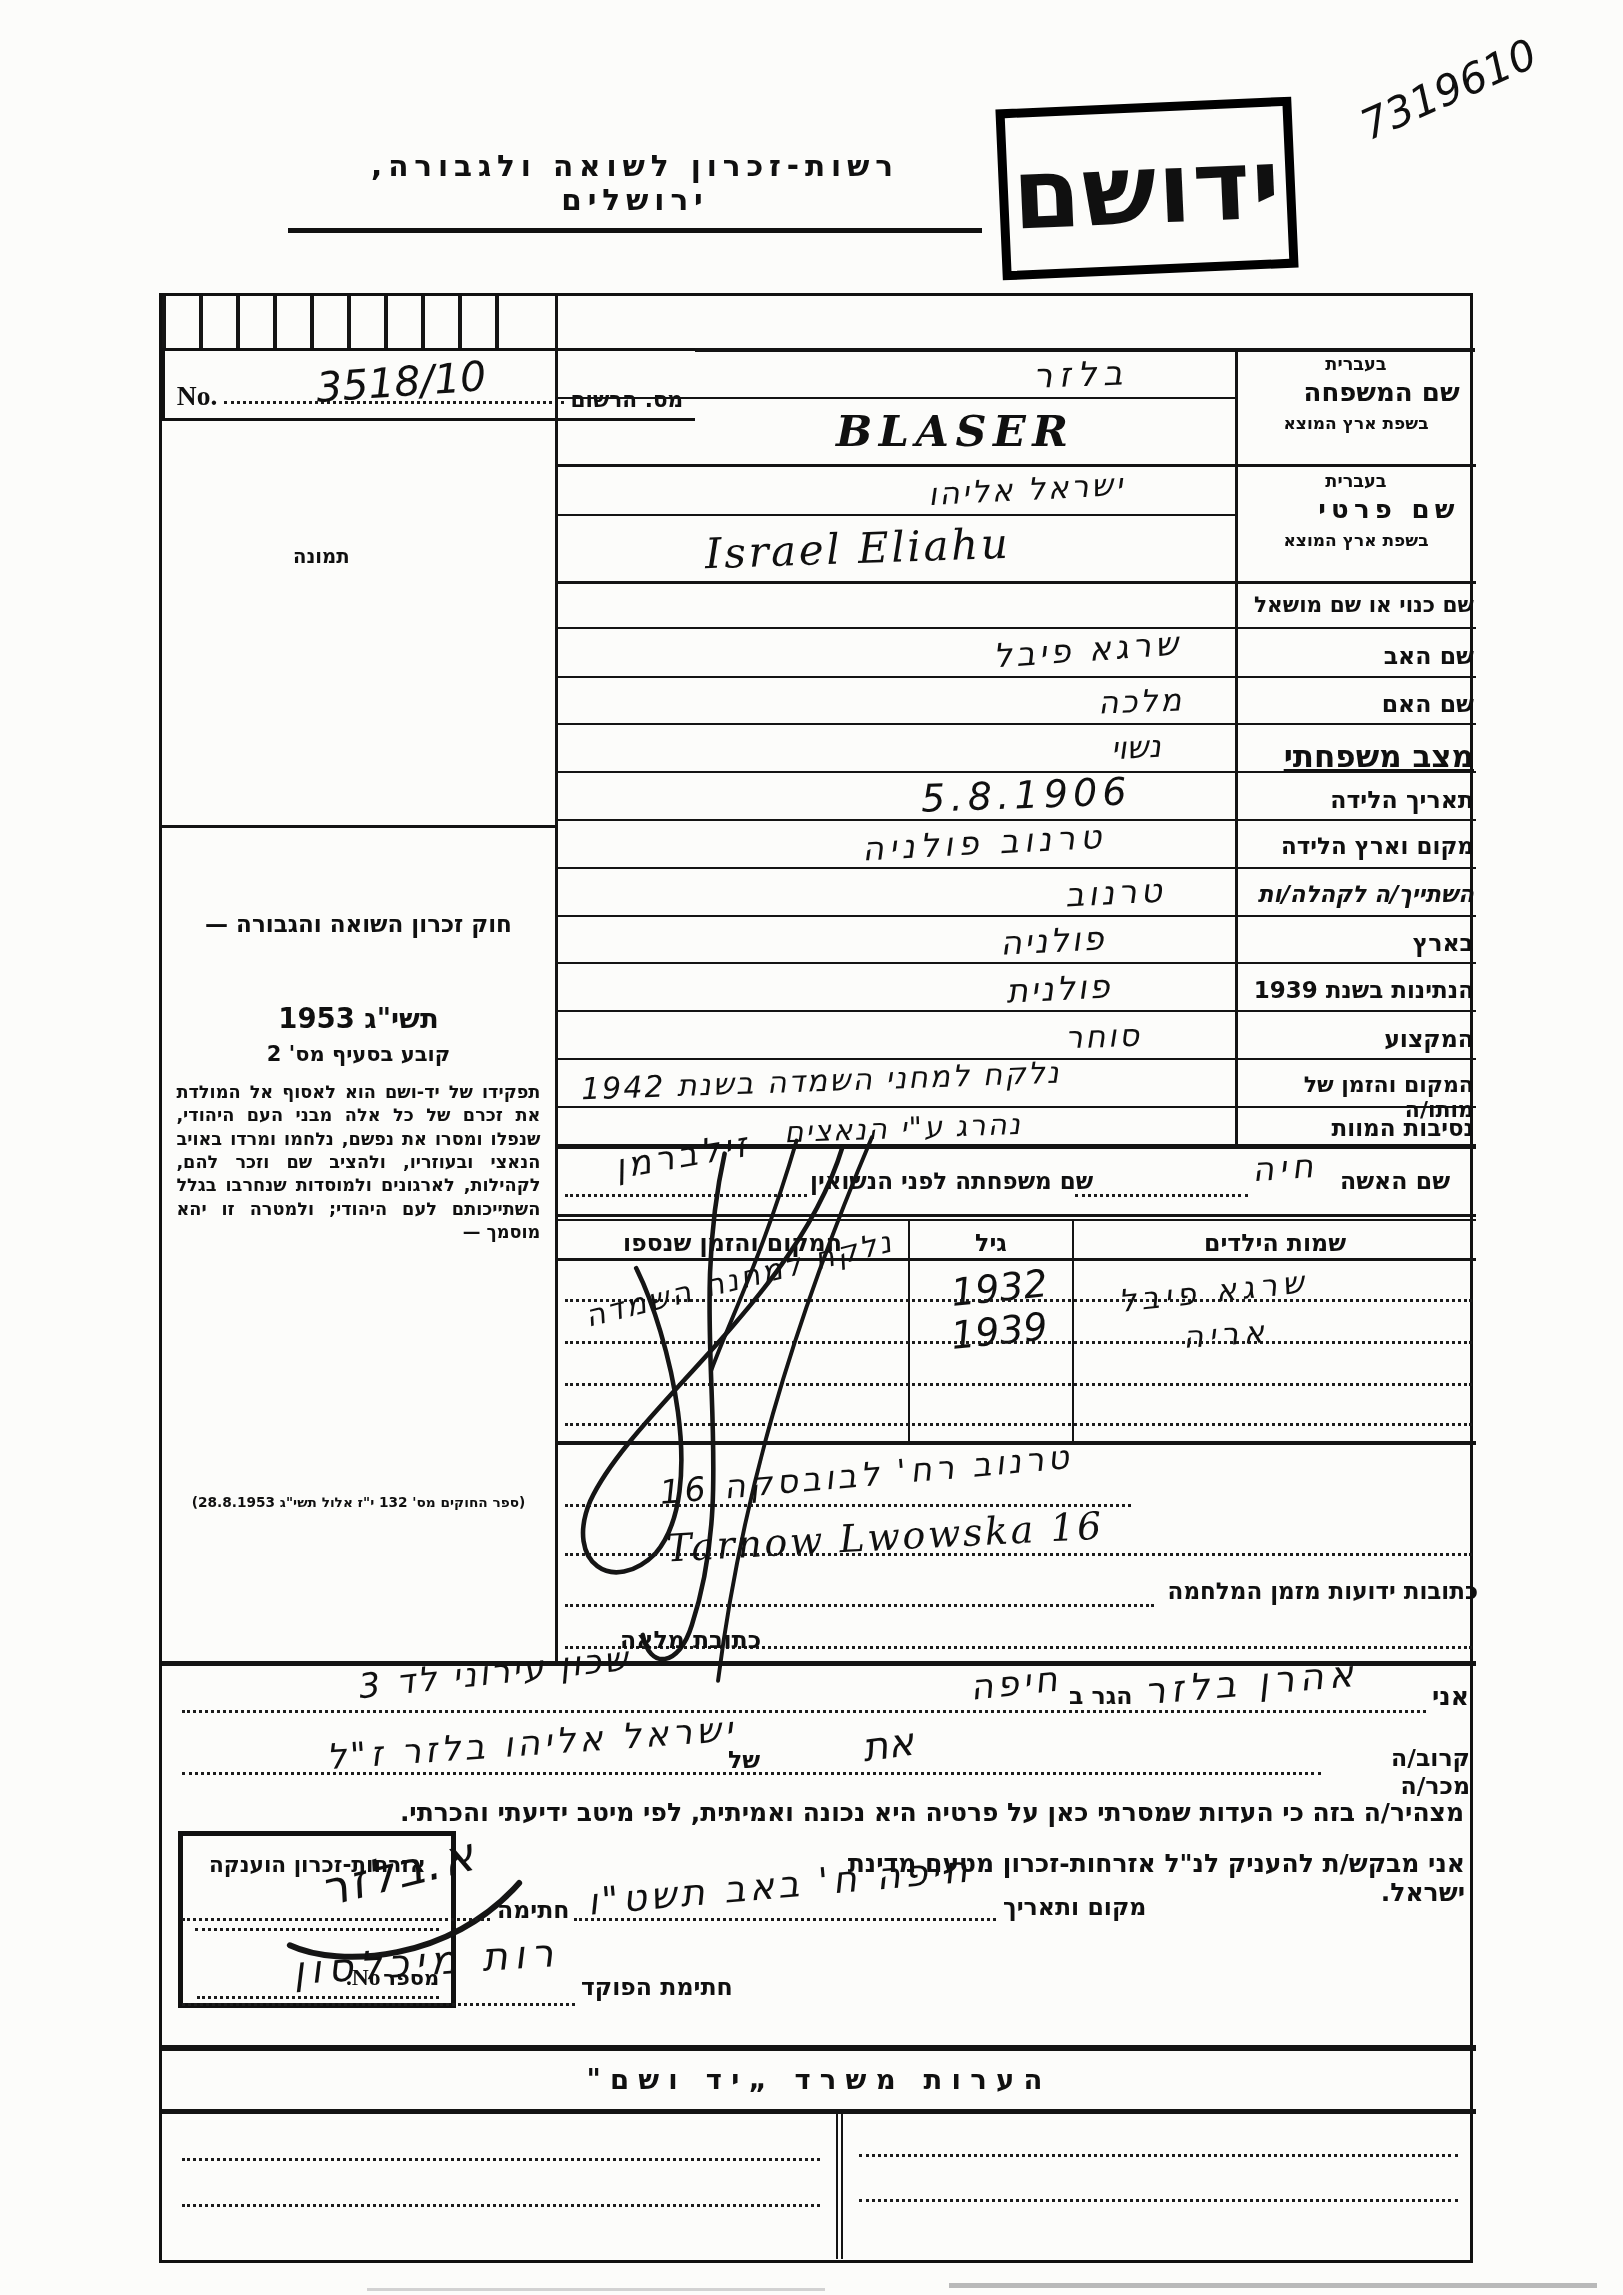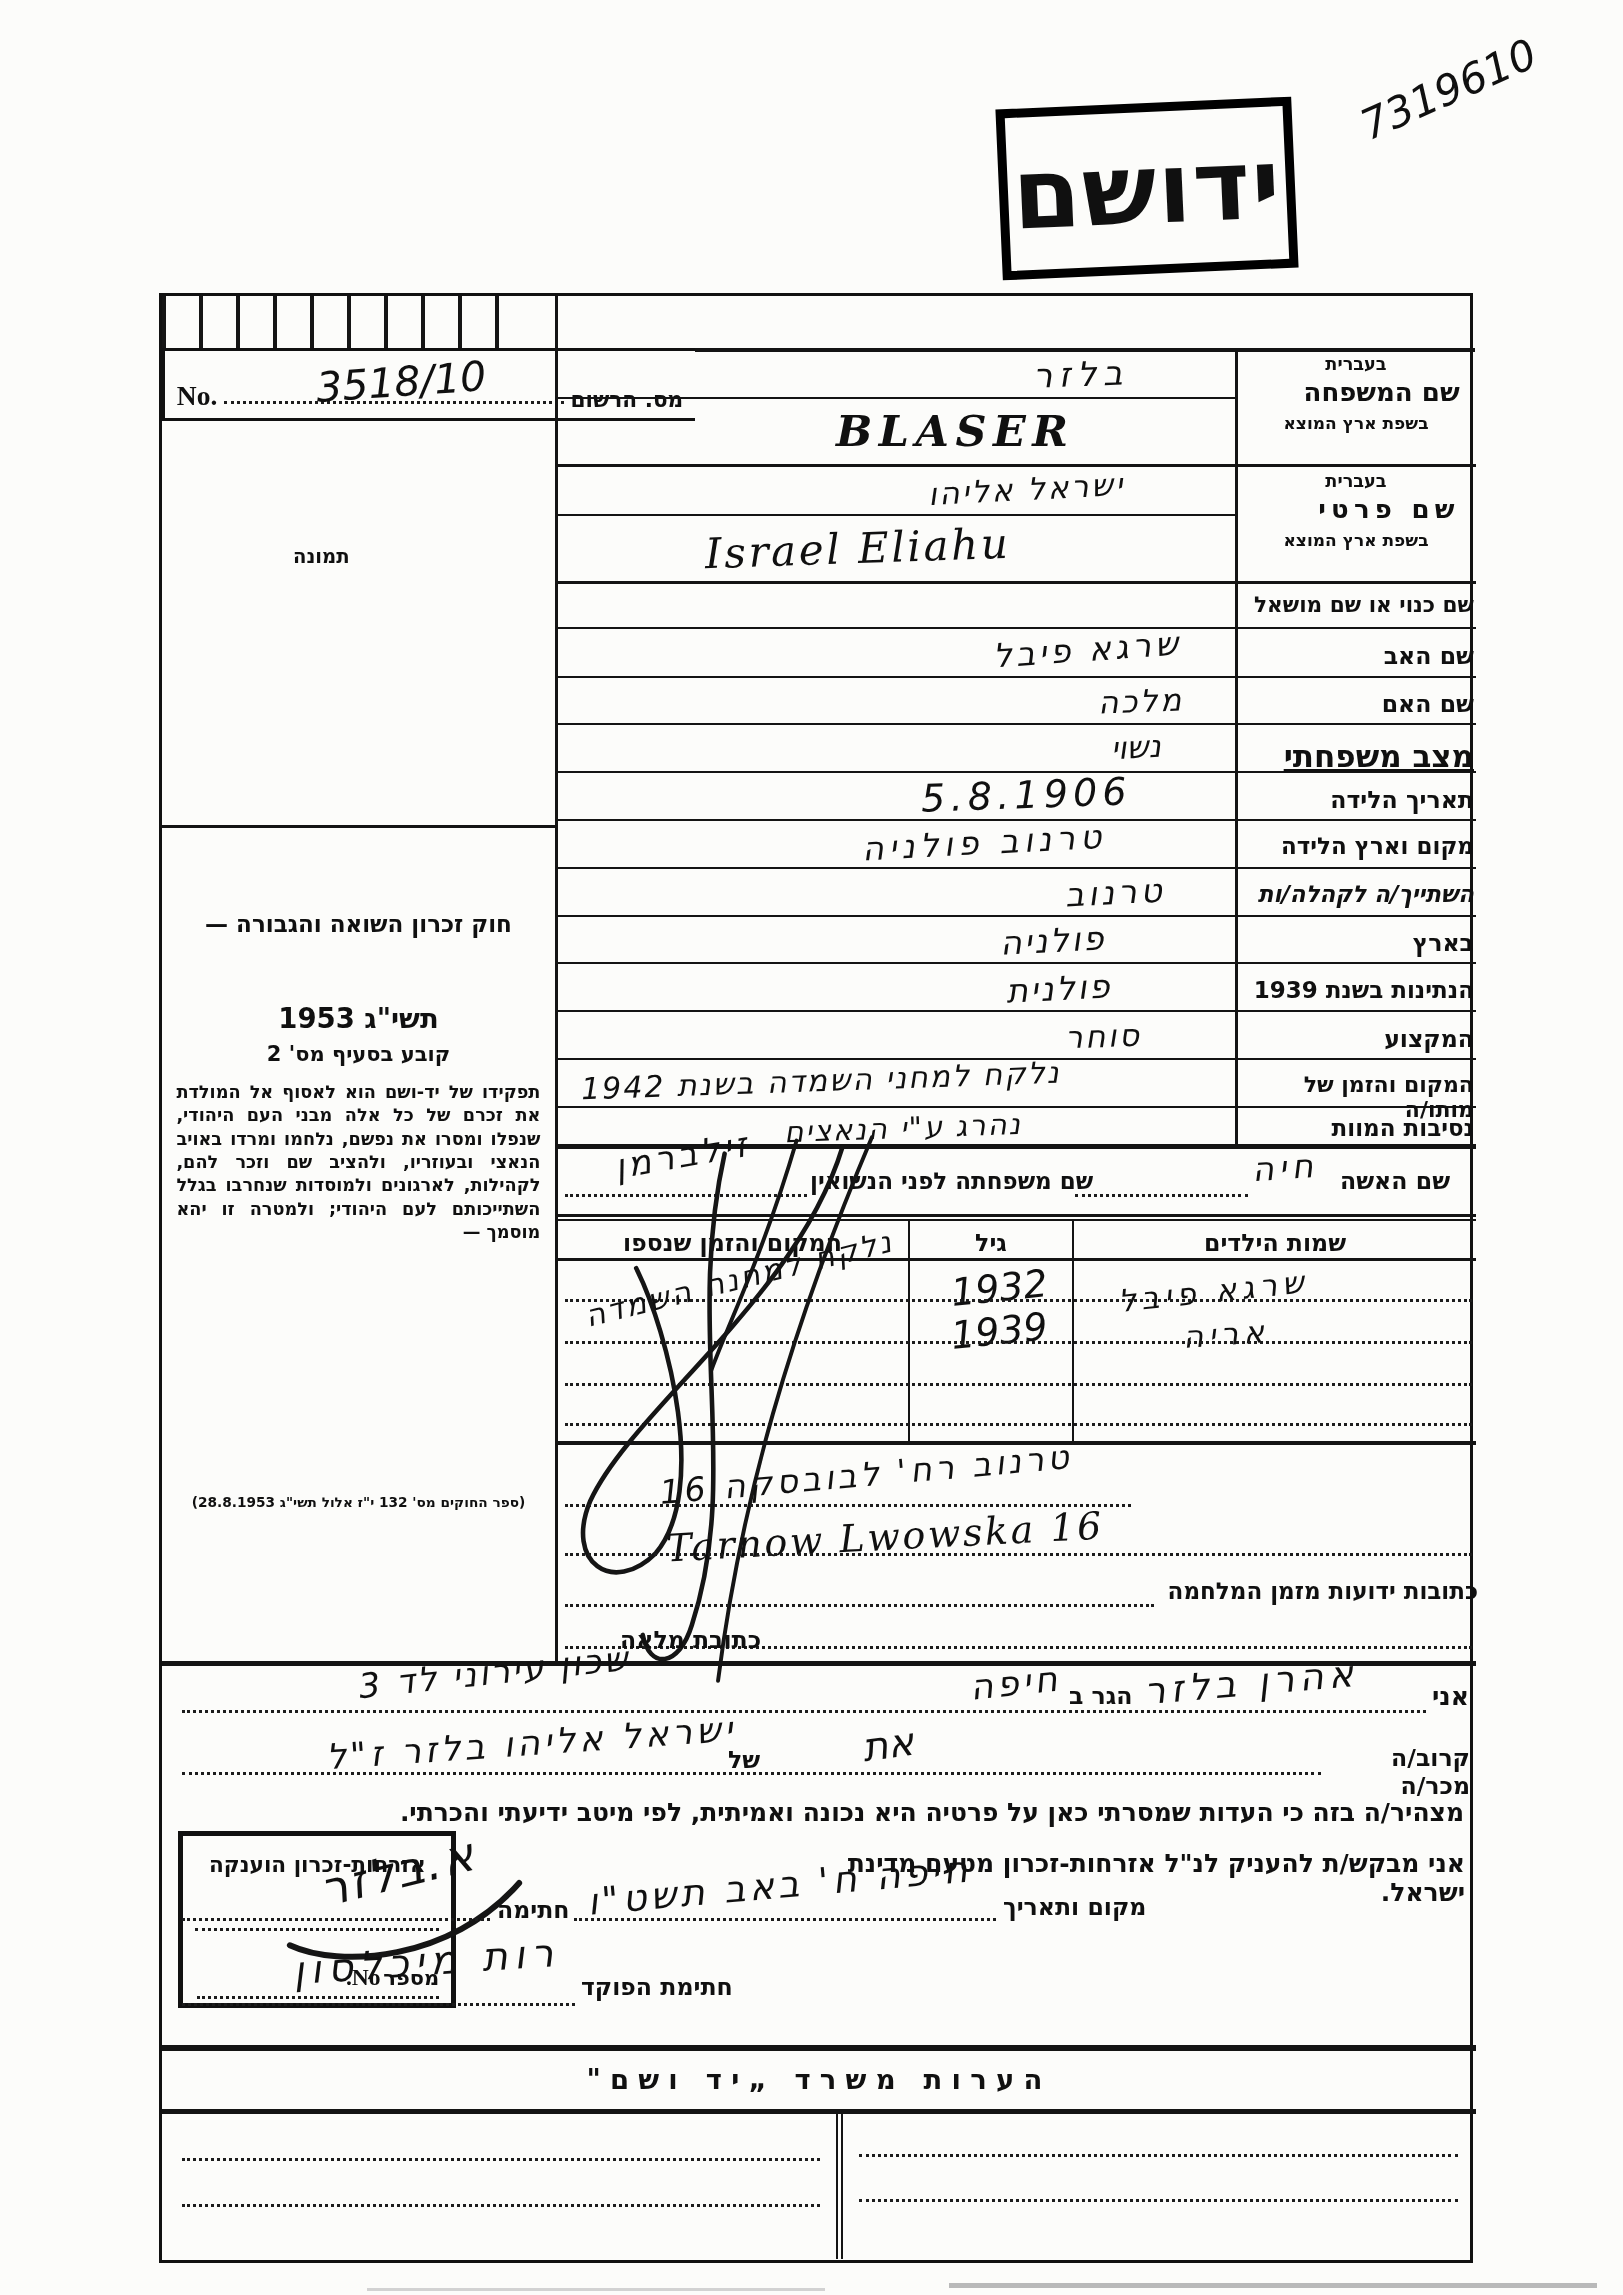--- a/index.html
+++ b/index.html
@@ -28,20 +28,21 @@
   .scrawl{stroke:#151515;fill:none;stroke-linecap:round;}
 </style>
 </head>
 <body>
 
 <div class="page">
 
   <div class="abs hw" style="left:1355px;top:65px;font-size:42px;transform:rotate(-24deg);direction:ltr;">7319610</div>
 
   <div class="abs" style="left:288px;top:149px;width:694px;text-align:center;">
+    <div class="lbl" style="display:inline-block;font-size:29.5px;letter-spacing:5.9px;border-bottom:5.2px solid #111;padding:0 6.5px 10.5px 6.5px;">רשות-זכרון לשואה ולגבורה, ירושלים</div>
   </div>
 
   <div class="logo">ידושם</div>
 
   <div class="form">
 
     <div class="ruler"></div>
 
     <div class="nobox">
       <span class="lbl" style="font-family:'Liberation Serif',serif;font-size:27.5px;">No.</span>

